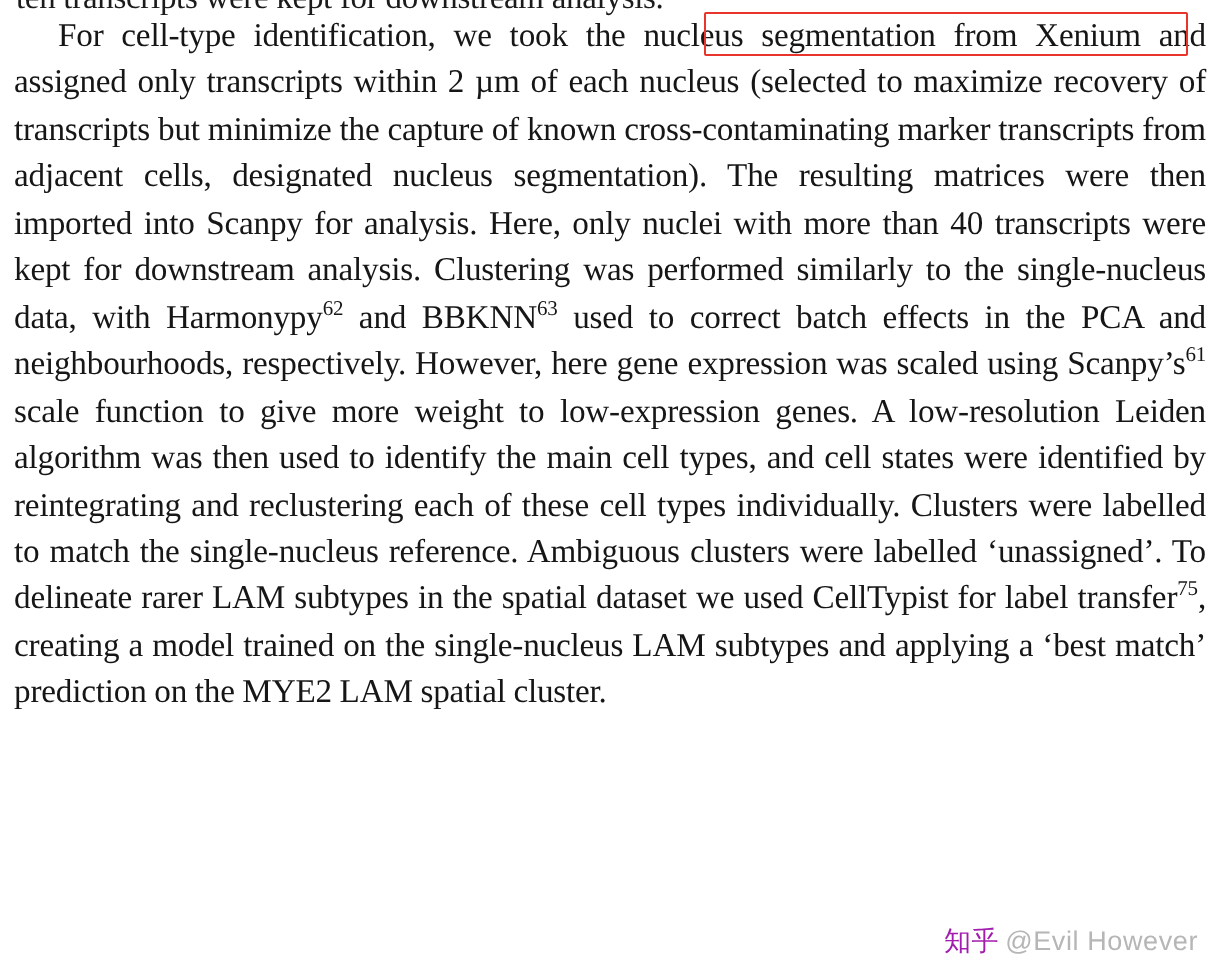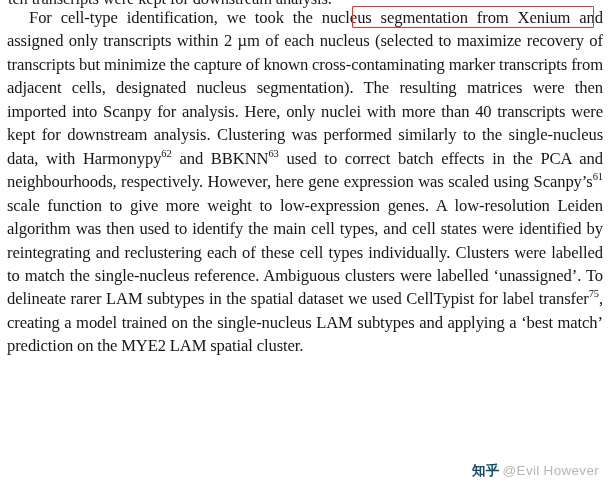--- a/index.html
+++ b/index.html
@@ -75,22 +75,22 @@
     position: absolute;
     right: 10px;
     bottom: 5px;
     font-family: "Liberation Sans", sans-serif;
     font-size: 13.5px;
     color: #b6b6b6;
     letter-spacing: 0.3px;
     white-space: nowrap;
   }
   .wm-logo {
-    font-weight: bold;
-    color: #0c4a6e;
+    font-weight: normal;
+    color: #a21caf;
     margin-right: 3px;
     margin-left: 16px;
   }
 </style>
 </head>
 <body>
 
 <div id="page">
 
   <div class="clipped-line">

